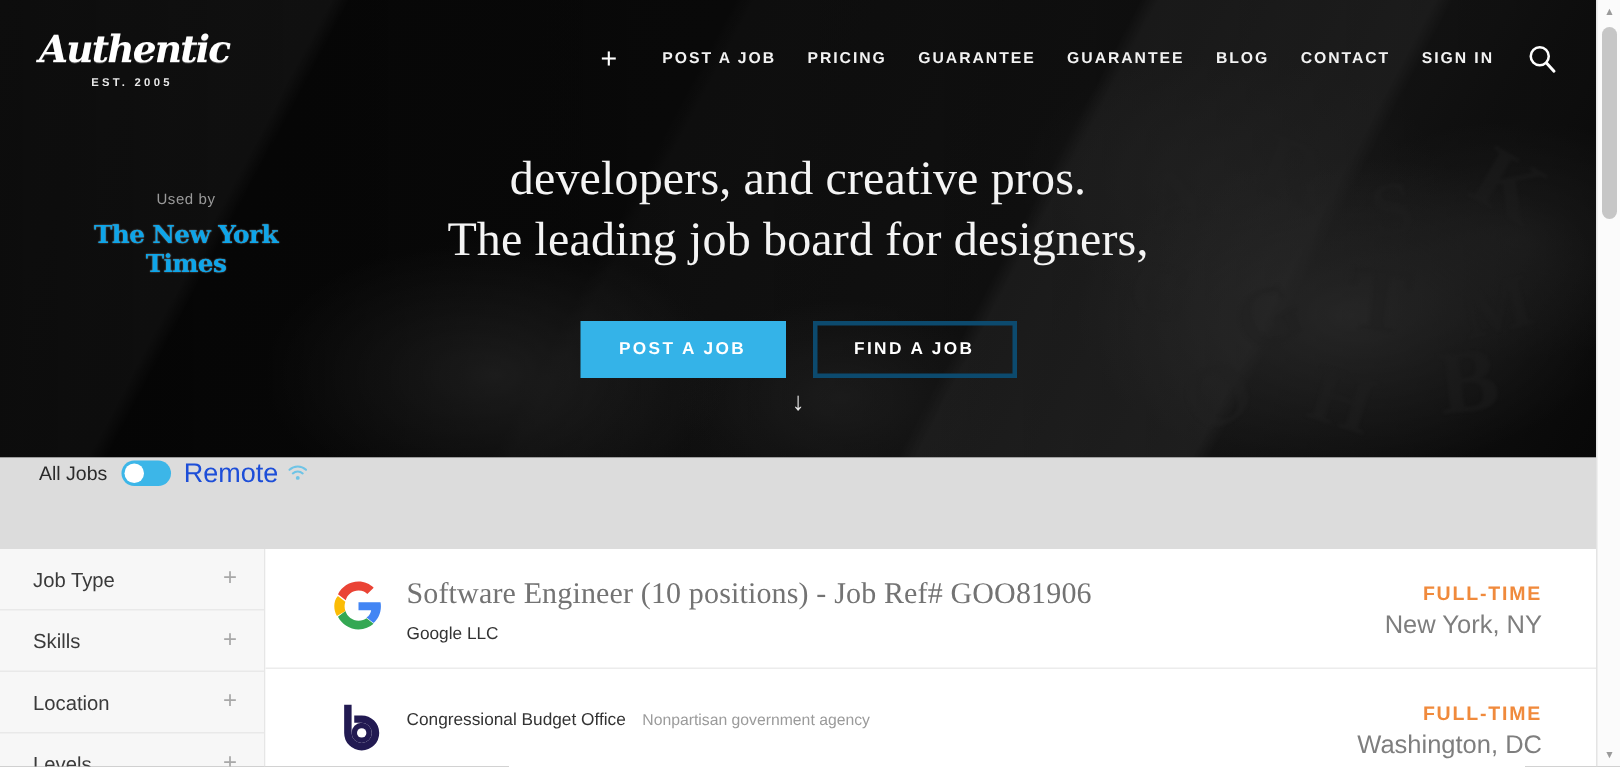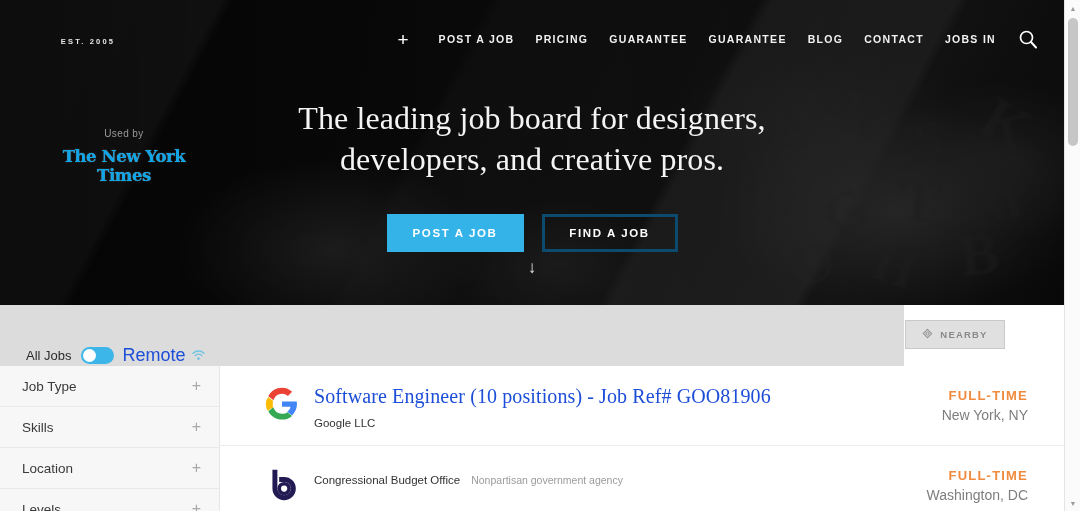--- a/index.html
+++ b/index.html
@@ -104,22 +104,22 @@
   }
   .btn-primary { width: 137px; background: #34b3e8; color: #fff; }
   .btn-ghost { width: 136px; background: transparent; color: #fff; border: 3px solid #0c4a6e; }
   .scroll-arrow {
     position: absolute; left: 0; top: 258px; width: 1064px;
     text-align: center; color: #e6e6e6; font-size: 17px; z-index: 5;
   }
 
   
   .filterbar {
-    position: absolute; left: 0; top: 305px; width: 904px; height: 61px;
-    background: #dcdcdc; display: flex; align-items: flex-end; z-index: 4;
+    position: absolute; left: 0; top: 305px; width: 1064px; height: 61px;
+    background: #dcdcdc; display: flex; align-items: flex-start; z-index: 4;
   }
   .toggle-group { display: flex; align-items: center; margin-left: 26px; }
   .toggle-group .lbl-on { font-size: 13px; color: #2b2b2b; }
   .toggle-group .lbl-off { font-size: 18px; color: #1d4ed8; margin-left: 9px; }
   .switch {
     width: 33px; height: 17px; border-radius: 9px; background: #3cb6e8;
     margin-left: 9px; position: relative; cursor: pointer;
   }
   .switch .knob {
     position: absolute; left: 2px; top: 2px; width: 13px; height: 13px;
@@ -141,44 +141,44 @@
   .nearby {
     position: absolute; right: 75px; top: 320px; width: 100px; height: 29px;
     border: 1px solid #c9c9c9; background: #e0e0e0;
     display: flex; align-items: center; justify-content: center; gap: 7px;
     font-size: 9.5px; font-weight: bold; letter-spacing: 1.2px; color: #8a8a8a;
     cursor: pointer;
   }
 
   
   .content { position: absolute; left: 0; top: 366px; width: 1064px; height: 145px; display: flex; }
-  .sidebar { width: 220px; background: #f7f7f7; border-right: 1px solid #e6e6e6; }
+  .sidebar { width: 177px; background: #f7f7f7; border-right: 1px solid #e6e6e6; }
   .filter-row {
     height: 41px; display: flex; align-items: center; justify-content: space-between;
     padding: 0 18px 0 22px; border-bottom: 1px solid #e9e9e9;
     font-size: 13.5px; color: #3a3a3a; cursor: pointer;
   }
   .filter-row .pl { color: #a8a8a8; font-size: 16px; font-weight: 300; line-height: 1; }
   .joblist { flex: 1; background: #fff; }
   .job {
     display: flex; align-items: flex-start; padding: 19px 0 16px 45px;
     border-bottom: 1px solid #ececec; position: relative; cursor: pointer;
   }
   .job-logo { width: 34px; height: 34px; flex: none; margin-top: 2px; }
   .job-main { margin-left: 15px; }
   .job-title {
-    color: #1d4ed8; font-family: "Liberation Serif", serif; font-size: 20px;
+    color: #737373; font-family: "Liberation Serif", serif; font-size: 20px;
     line-height: 1.15; letter-spacing: .1px;
   }
   .job-sub { margin-top: 9px; display: flex; align-items: baseline; gap: 11px; }
   .job-company { font-size: 11.5px; color: #333; }
   .job-note { font-size: 10.5px; color: #9b9b9b; }
   .job-meta { position: absolute; right: 36px; top: 22px; text-align: right; }
   .job-type { font-size: 13px; font-weight: bold; letter-spacing: 1.2px; color: #f08a3c; }
-  .job-loc { font-size: 14px; color: #7e7e7e; margin-top: 4px; }
+  .job-loc { font-size: 17px; color: #7e7e7e; margin-top: 4px; }
 
   
   .scrollbar {
     position: absolute; right: 0; top: 0; width: 16px; height: 511px;
     background: #fbfbfb; border-left: 1px solid #e4e4e4; z-index: 20;
   }
   .scrollbar .arrow {
     position: absolute; left: 0; width: 16px; height: 16px;
     display: flex; align-items: center; justify-content: center;
     color: #9a9a9a; font-size: 7px;
@@ -208,52 +208,53 @@
       <span style="left:230px;top:105px;font-size:50px;transform:rotate(-14deg)">M</span>
       <span style="left:45px;top:160px;font-size:58px;transform:rotate(-34deg)">O</span>
       <span style="left:130px;top:165px;font-size:54px;transform:rotate(18deg)">H</span>
       <span style="left:215px;top:150px;font-size:60px;transform:rotate(-6deg)">B</span>
     </div>
     <div class="hero-scrim"></div>
 
     <div class="topbar">
       <div class="brand">
         <div class="wordmark">
+          <div class="script">Authentic</div>
           <div class="est">EST. 2005</div>
         </div>
       </div>
 
       <div class="nav">
         <div class="post-wrap">
           <span class="plus">+</span>
           <a href="#">POST A JOB</a>
         </div>
         <a href="#">PRICING</a>
         <a href="#">GUARANTEE</a>
         <a href="#">GUARANTEE</a>
         <a href="#">BLOG</a>
         <a href="#">CONTACT</a>
-        <a href="#">JOBS IN</a>
+        <a href="#">SIGN IN</a>
         <span class="search-ico">
           <svg width="20" height="20" viewBox="0 0 20 20">
               <circle cx="8.5" cy="8.5" r="6" fill="none" stroke="#fff" stroke-width="1.7"></circle>
               <line x1="13" y1="13" x2="18" y2="18.5" stroke="#fff" stroke-width="2" stroke-linecap="round"></line>
             </svg>
         </span>
       </div>
     </div>
 
     <div class="usedby">
       <div class="lbl">Used by</div>
       <div class="nyt">The New York Times</div>
     </div>
 
     <div class="headline">
+      <div>developers, and creative pros.</div>
       <div>The leading job board for designers,</div>
-      <div>developers, and creative pros.</div>
     </div>
 
     <div class="cta">
       <div class="btn btn-primary">POST A JOB</div>
       <div class="btn btn-ghost">FIND A JOB</div>
     </div>
     <div class="scroll-arrow">↓</div>
   </div>
 
   <div class="filterbar">

